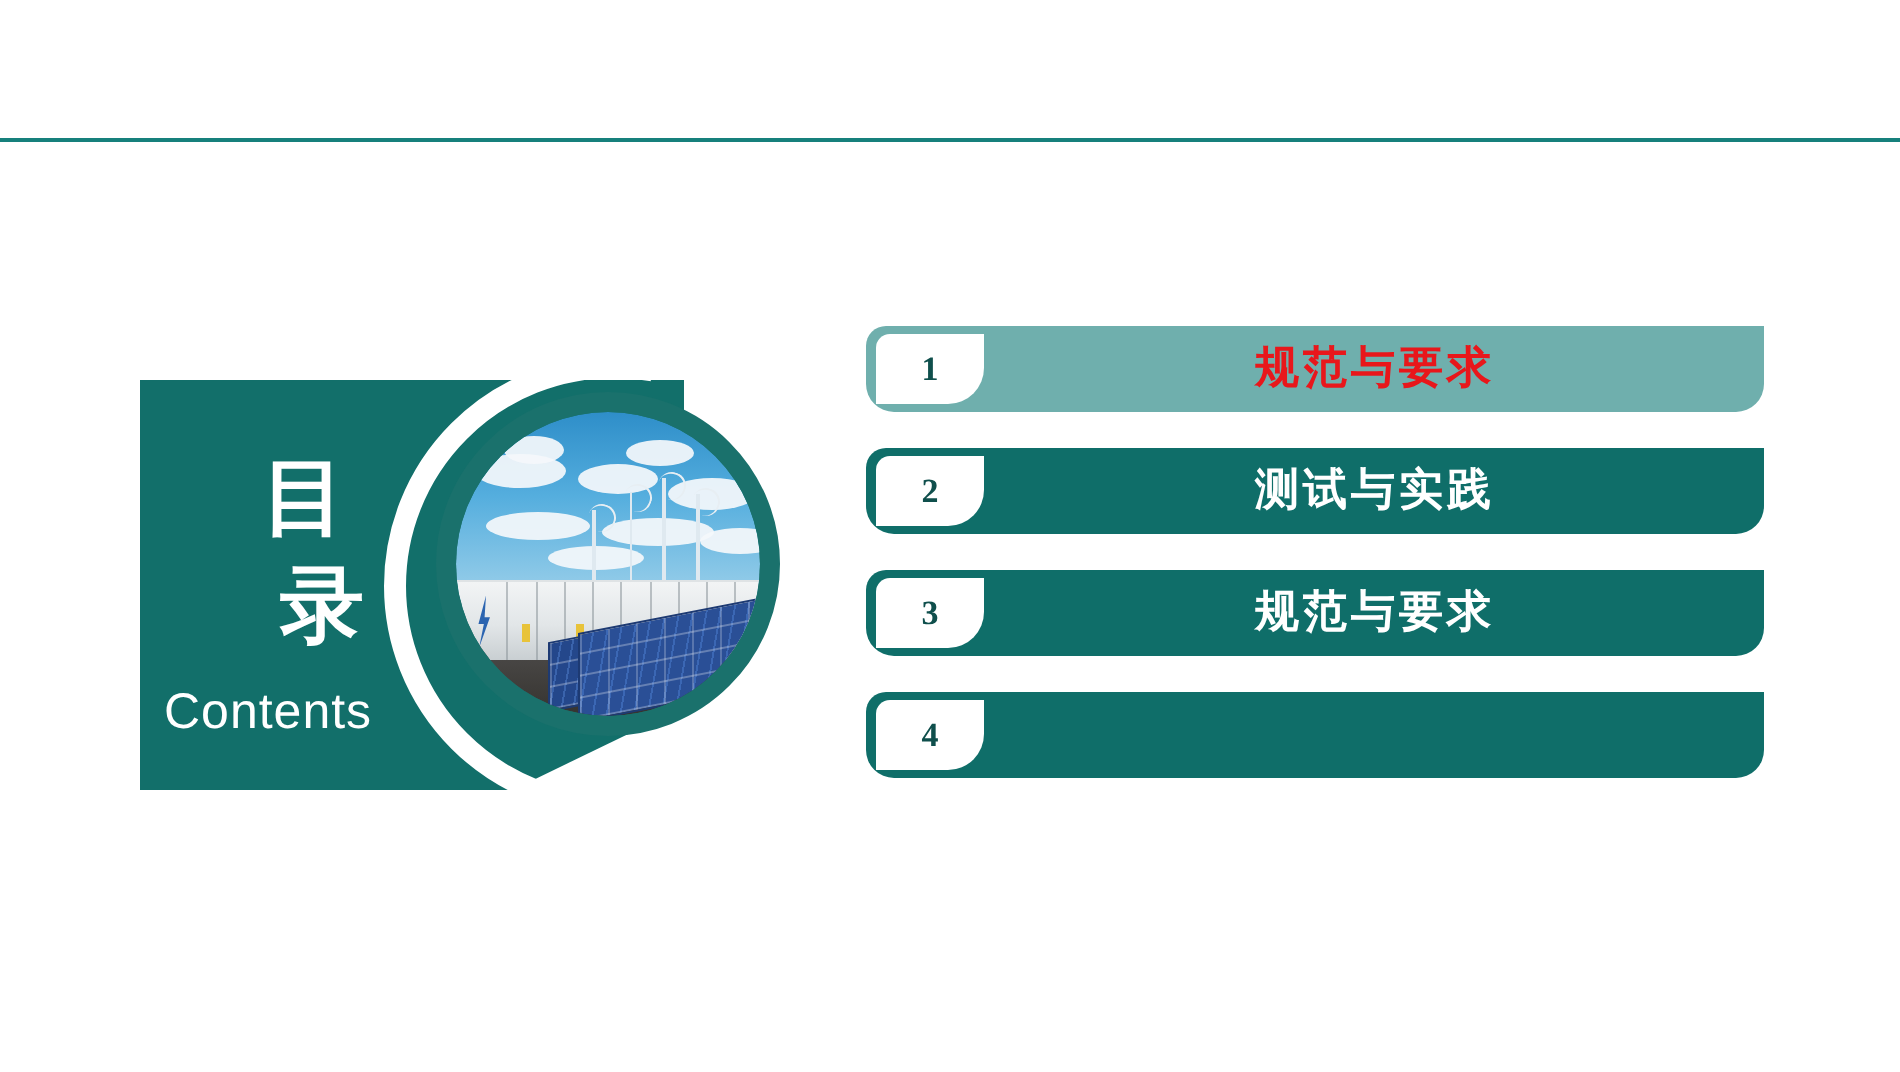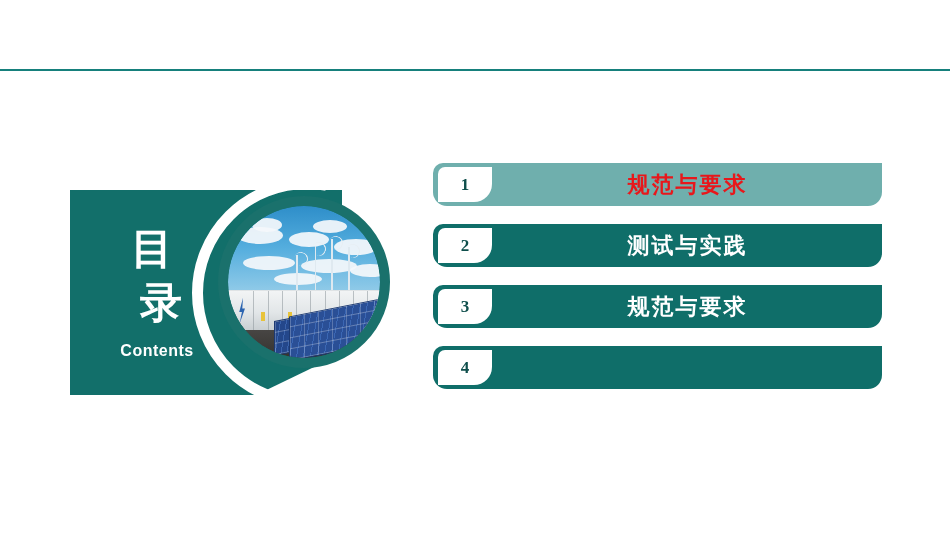--- a/index.html
+++ b/index.html
@@ -180,24 +180,23 @@
     font-family: "DejaVu Sans", "Liberation Sans", sans-serif;
   }
   #contents-title-cn span { display: block; }
   #contents-title-cn .ln2 { padding-left: 18px; }
 
   #contents-title-en {
     position: absolute;
     left: 12px;
     top: 152px;
     width: 150px;
-    text-align: center;
     color: #ffffff;
-    font-size: 16px;
-    font-weight: bold;
+    font-size: 25px;
+    font-weight: normal;
     letter-spacing: .5px;
   }
 
   
   #agenda {
     position: absolute;
     left: 433px;
     top: 163px;
     width: 449px;
   }

